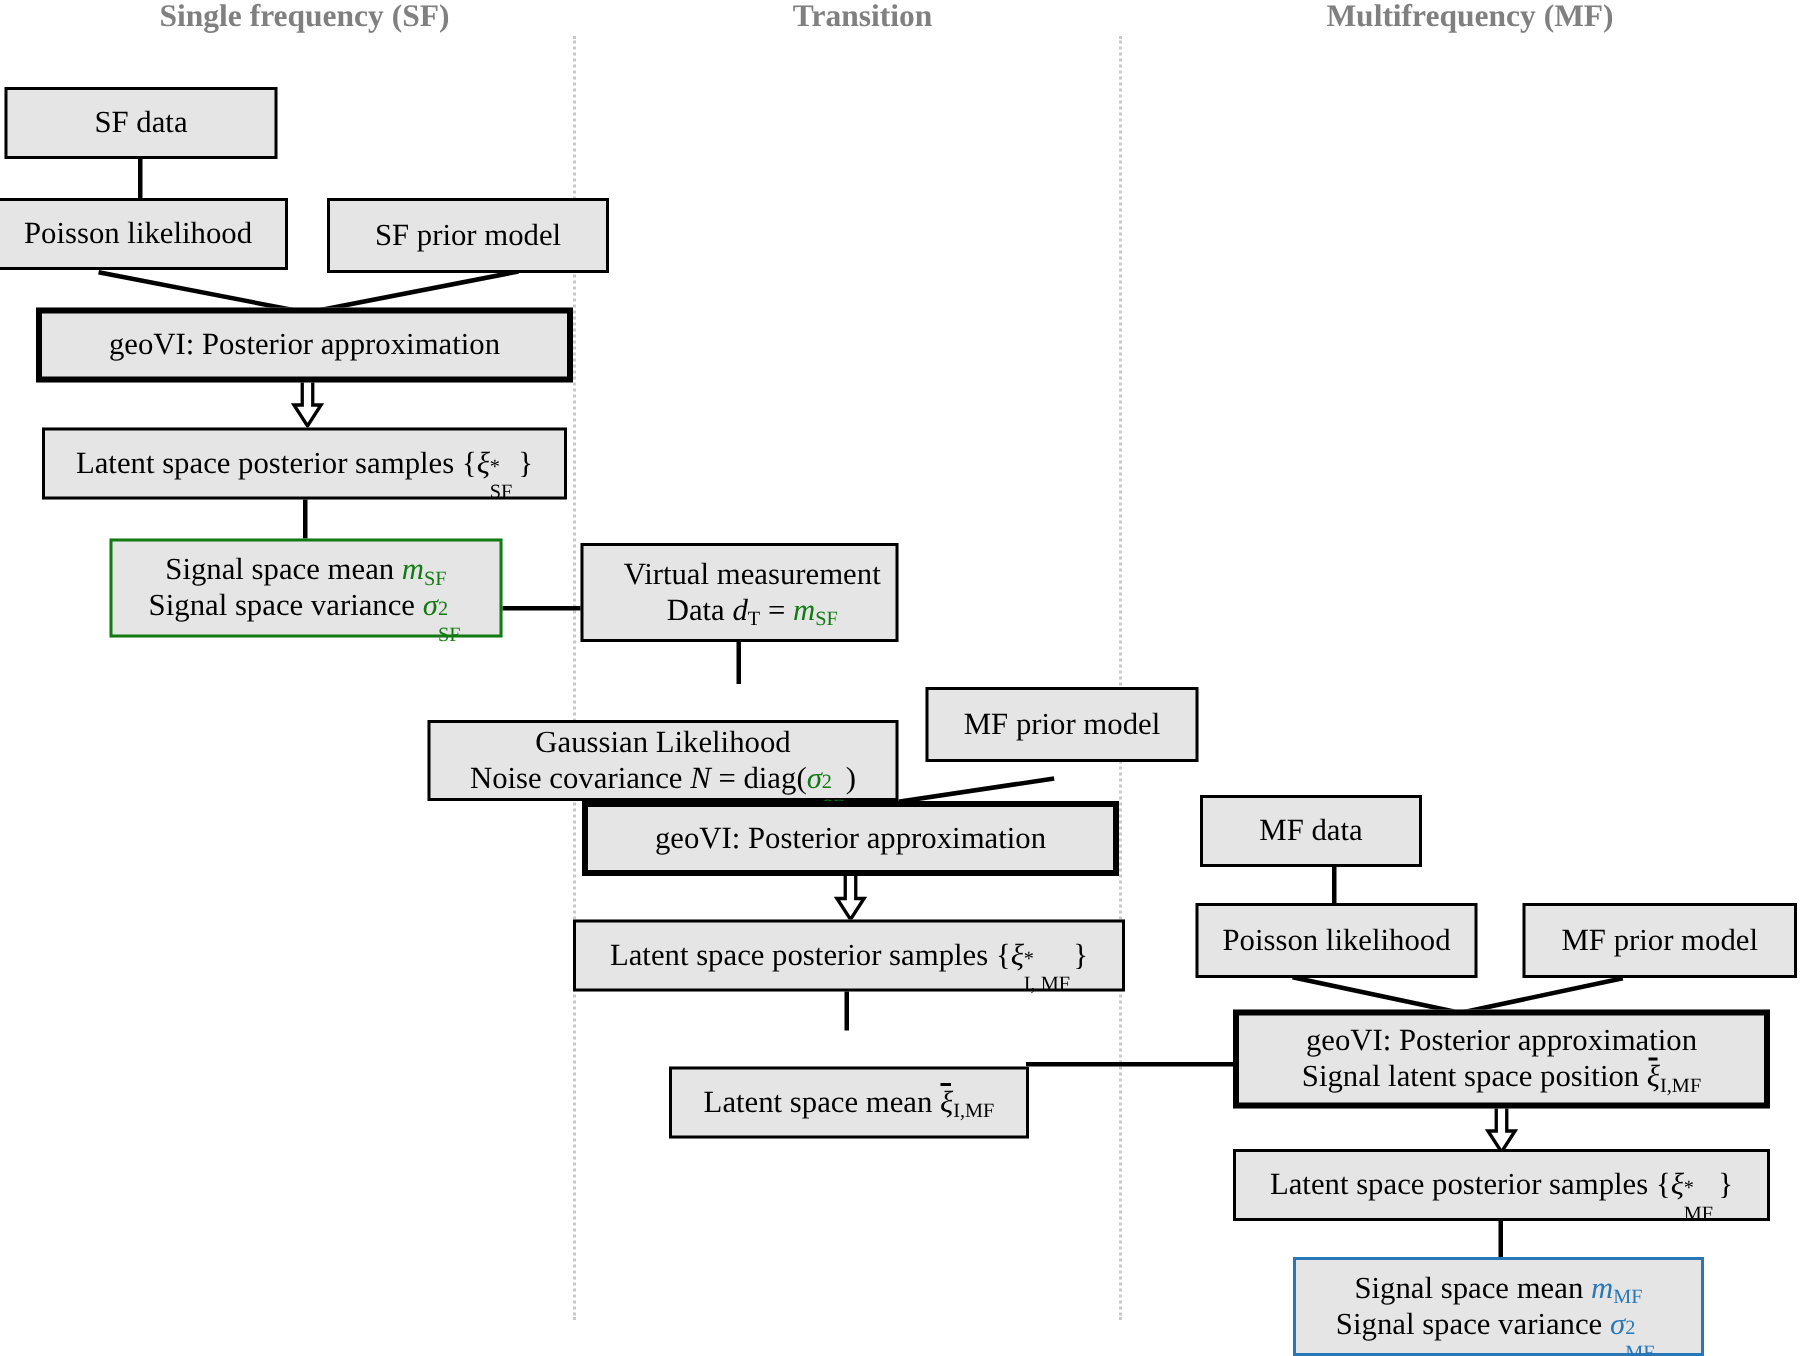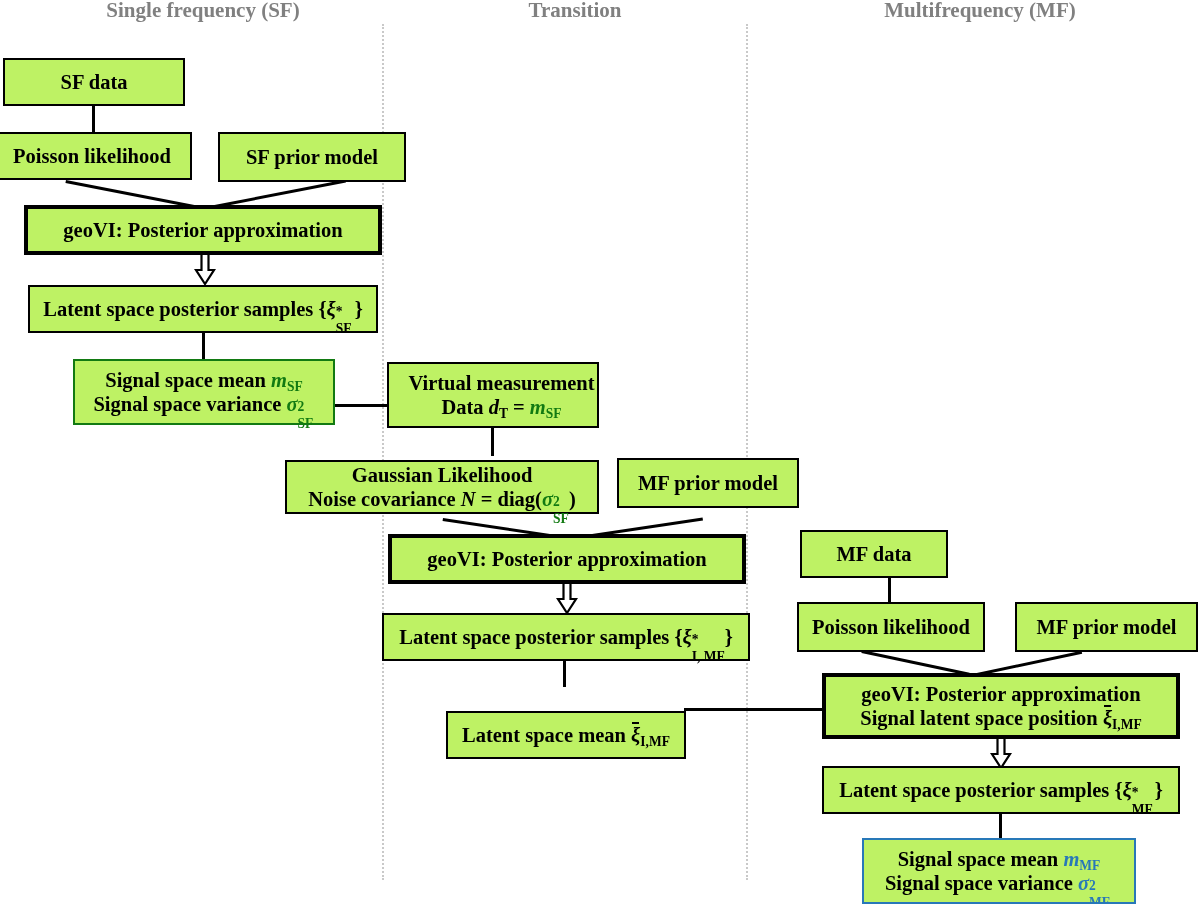--- a/index.html
+++ b/index.html
@@ -27,33 +27,32 @@
     text-align: center;
   }
   .divider {
     position: absolute;
     width: 0;
     border-left: 2px dotted #c9c9c9;
   }
   .node {
     position: absolute;
     box-sizing: border-box;
-    background: #bef264;
+    background: #e5e5e5;
     border: 2px solid #000000;
     display: flex;
     flex-direction: column;
     align-items: center;
     justify-content: center;
     text-align: center;
     font-size: 20.5px;
     line-height: 1.18;
     color: #000000;
     z-index: 5;
     padding: 0 8px;
-    font-weight: bold;
   }
   .node.thick { border-width: 4px; }
   .node.green { border-color: #127a12; border-width: 2px; }
   .node.blue  { border-color: #2878b8; border-width: 2px; }
 
   .node .ln { display: block; white-space: nowrap; }
 
   
   .mi { font-style: italic; font-family: "Liberation Serif", "DejaVu Serif", serif; }
   .grn { color: #127a12; }
@@ -189,21 +188,21 @@
     <span class="ln">
       <span>Data</span>
       <span class="mi">d</span><sub class="sb">T</sub>
       <span>=</span>
       <span class="mi grn">m</span><sub class="sb grn">SF</sub>
     </span>
   </div>
 
   <div class="vline" style="left:491px; top:426px; height:30px;"></div>
 
-  <div class="node" style="left:285px; top:460px; width:314px; height:54px;">
+  <div class="node" style="left:285px; top:480px; width:314px; height:54px;">
     <span class="ln">Gaussian Likelihood</span>
     <span class="ln">
       <span>Noise covariance</span>
       <span class="mi">N</span>
       <span>=</span>
       <span>diag</span><span>(</span><span class="mi grn">σ</span><span class="stack grn"><span class="top">2</span><span class="bot">SF</span></span><span style="display:inline-block;width:16px;"></span><span>)</span>
     </span>
   </div>
 
   <div class="node" style="left:617px; top:458px; width:182px; height:50px;">

